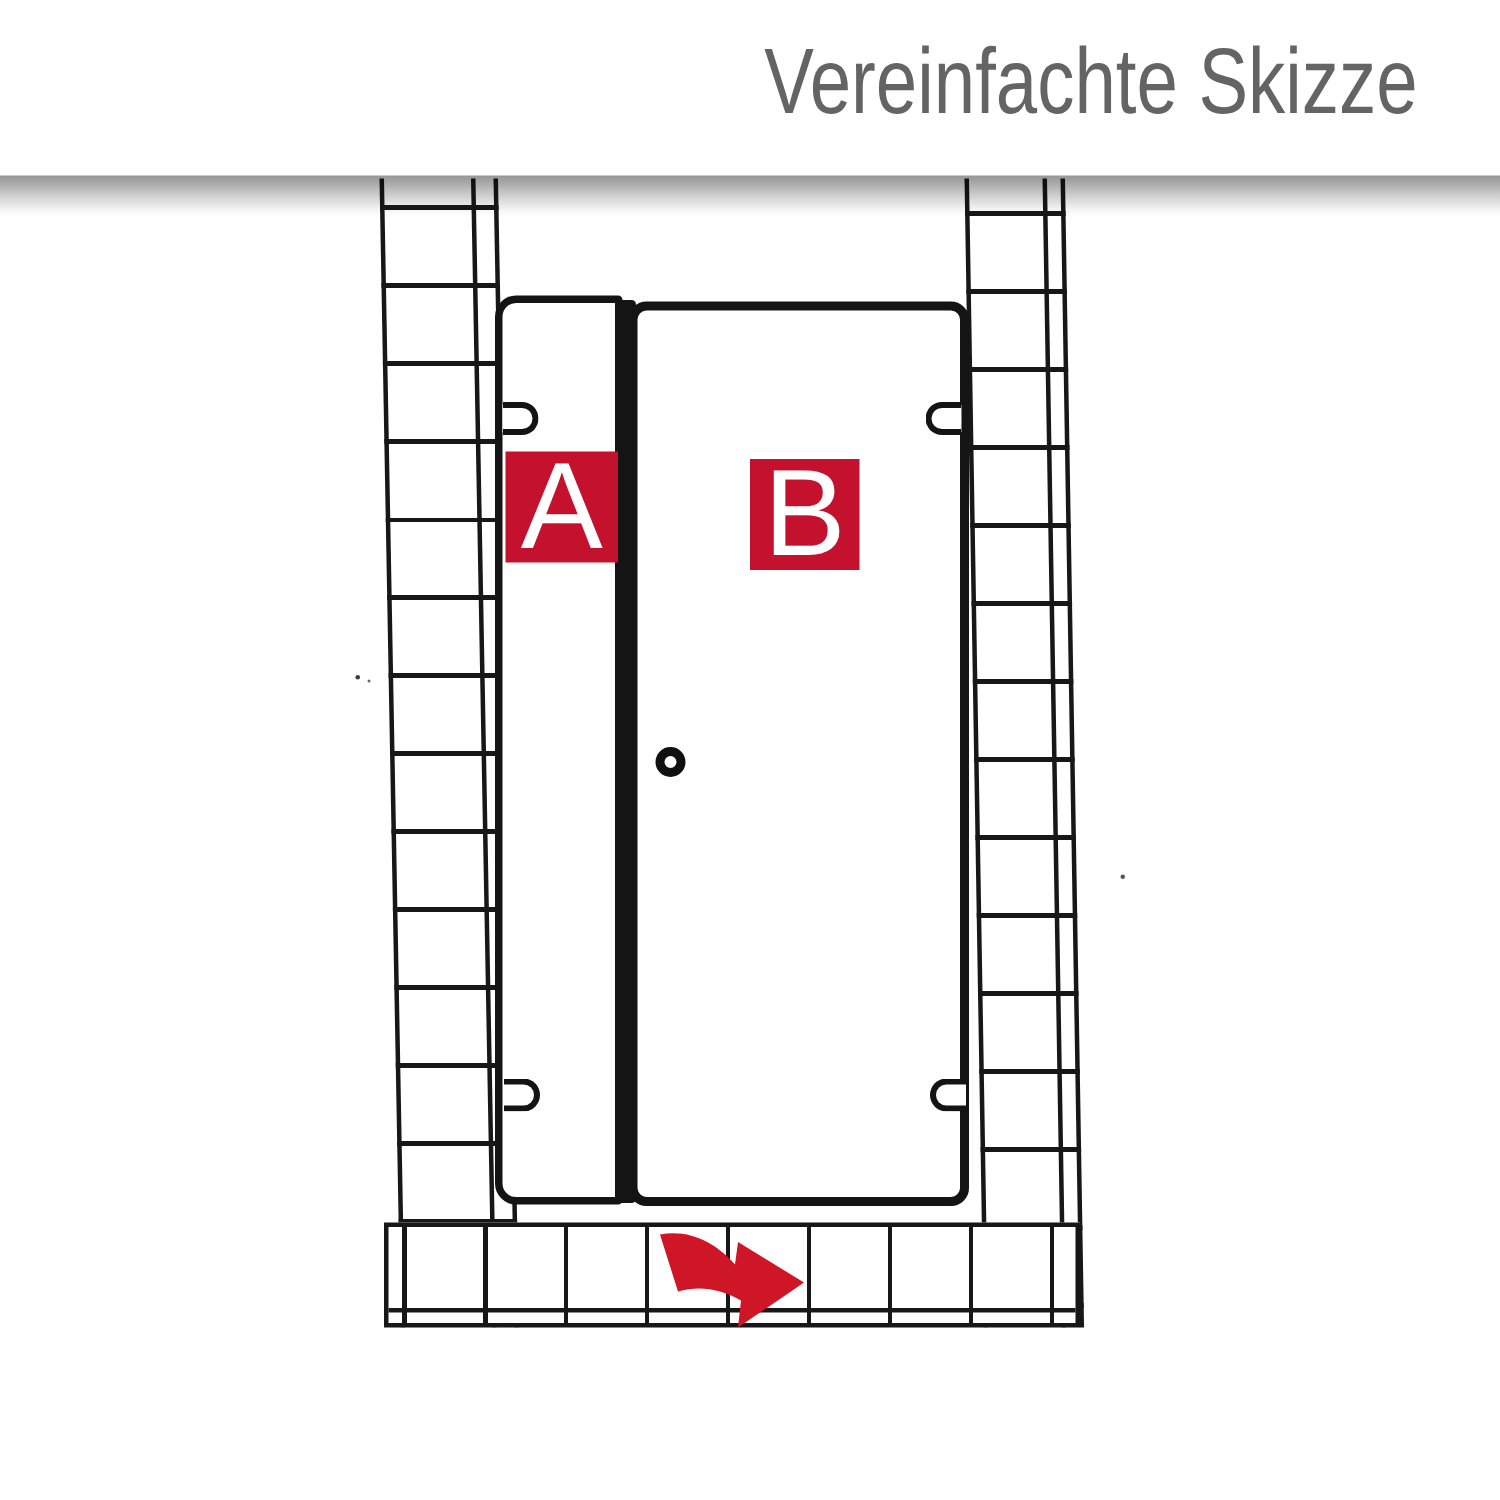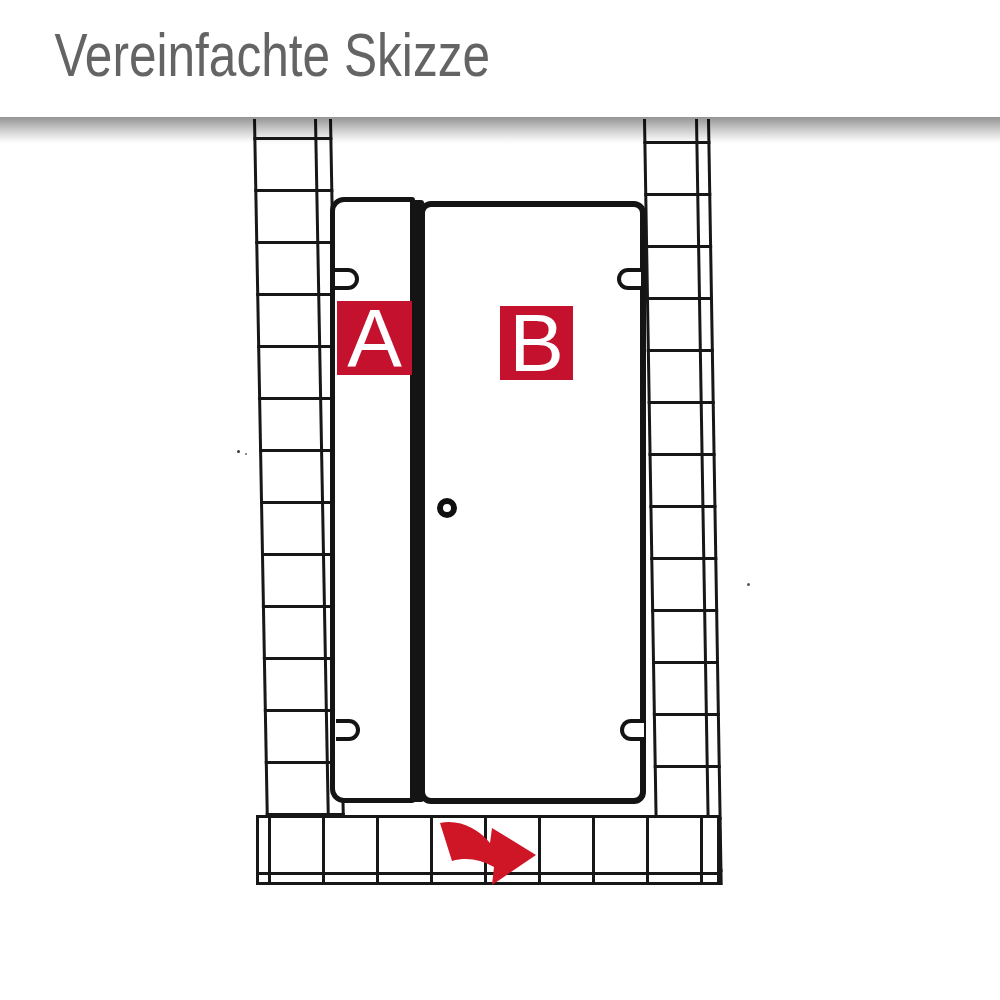--- a/index.html
+++ b/index.html
@@ -1,20 +1,20 @@
 <!DOCTYPE html>
 <html><head>
 <meta charset="utf-8">
 <style>
   html,body{margin:0;padding:0;background:#fff;}
   .page{position:relative;width:1000px;height:1000px;background:#ffffff;overflow:hidden;
         font-family:"Liberation Sans",sans-serif;}
 
   
-  .title-wrap{position:absolute;top:22px;left:0;width:1000px;text-align:left;}
+  .title-wrap{position:absolute;top:22px;left:0;width:1000px;text-align:right;}
   .title-wrap span{display:inline-block;font-size:62px;line-height:66px;font-weight:400;
         color:#646464;transform:scaleX(0.80);transform-origin:50% 50%;white-space:nowrap;}
 
   
   .grad-band{position:absolute;left:0;top:117px;width:1000px;height:27px;z-index:20;
         background:linear-gradient(to bottom,#959595 0%,#a8a8a8 18%,#cfcfcf 50%,#f2f2f2 82%,#ffffff 100%);
         mix-blend-mode:multiply;}
 
   
   .wall{position:absolute;top:119px;height:766px;z-index:1;}

